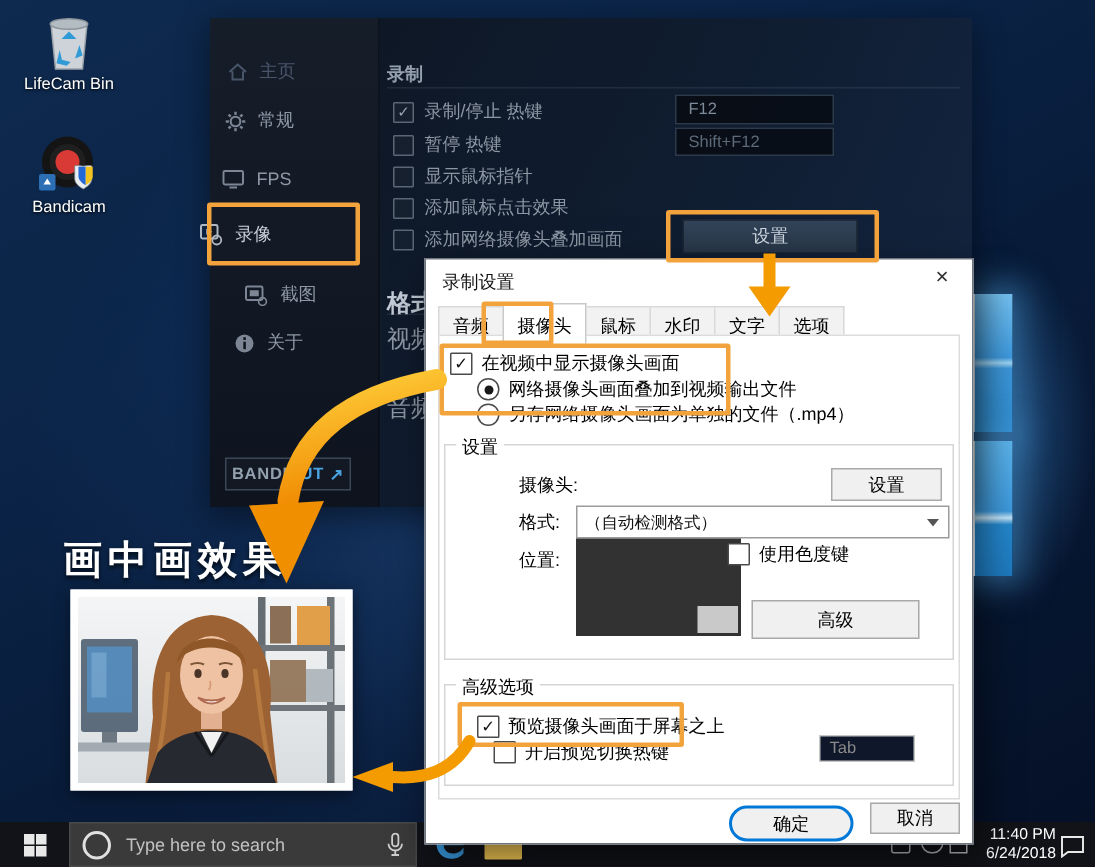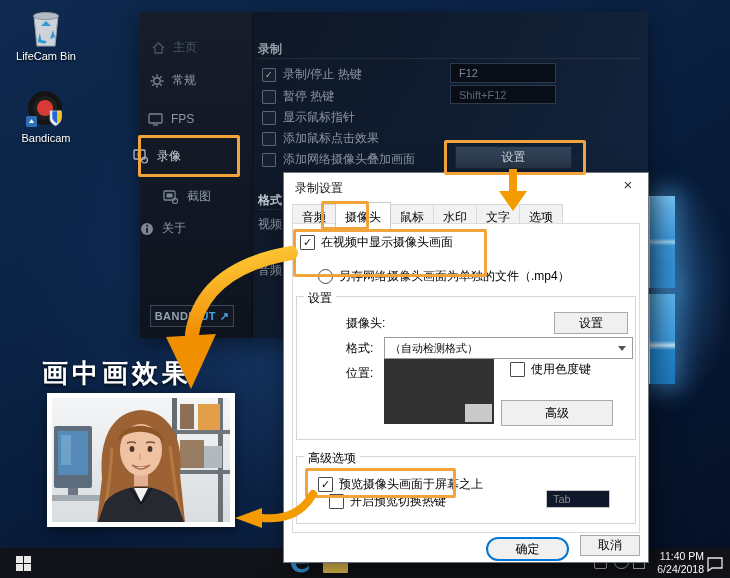--- a/index.html
+++ b/index.html
@@ -31,21 +31,21 @@
   .snav svg{flex:0 0 auto;}
   .dim{color:#49566a;}
   .whead{z-index:2;color:#95a0ad;font-size:12px;font-weight:bold;}
   .wrow{z-index:2;display:flex;align-items:center;gap:7px;color:#8d97a3;font-size:12px;}
   .wcb{width:12px;height:12px;border:1px solid #5a6673;border-radius:1px;flex:0 0 auto;
     display:flex;align-items:center;justify-content:center;color:#9aa5b2;font-size:10px;background:rgba(255,255,255,.03);}
   .wfield{z-index:2;background:rgba(6,10,16,.8);border:1px solid #2c3a4c;color:#7e8b9b;
     font-size:11px;display:flex;align-items:center;padding-left:8px;}
   .wbtn{z-index:2;background:linear-gradient(180deg,#33445a,#283648);border:1px solid #1c2634;
     color:#cfd7df;font-size:12px;display:flex;align-items:center;justify-content:center;}
-  .wlabel{z-index:2;color:#8d97a3;font-size:12px;text-align:right;}
+  .wlabel{z-index:2;color:#8d97a3;font-size:16px;text-align:right;}
   .wlabel.b{color:#c3ccd6;font-weight:bold;}
   #bandicut{left:150px;top:305px;width:82px;height:20px;z-index:2;border:1px solid #3a4758;
     display:flex;align-items:center;justify-content:center;font-size:11px;letter-spacing:.5px;
     color:#93a0ae;font-weight:bold;background:rgba(255,255,255,.02);}
   #bandicut .blue{color:#4aa3e0;}
   .hr{z-index:2;height:1px;background:rgba(255,255,255,.08);}
   
   #dlg{left:283px;top:172px;width:364px;height:389px;background:#ffffff;z-index:5;
     border:1px solid #6f7680;box-shadow:4px 10px 26px rgba(0,0,0,.55);font-size:12px;color:#000;}
   #dlg .rel{position:absolute;}
@@ -172,21 +172,21 @@
 
   <div class="abs snav" style="left:148px;top:188px;padding-left:15px;">
     <svg width="16" height="14" viewBox="0 0 16 14">
       <rect x="1" y="1" width="11" height="9" rx="1" fill="none" stroke="#7c8694" stroke-width="1.3"></rect>
       <rect x="3.5" y="3.5" width="6" height="4" fill="#7c8694"></rect>
       <circle cx="12" cy="11" r="2.6" fill="none" stroke="#7c8694" stroke-width="1.1"></circle>
     </svg>
     <span>截图</span>
   </div>
 
-  <div class="abs snav" style="left:140px;top:220px;text-align:right;">
+  <div class="abs snav" style="left:156px;top:220px;text-align:right;">
     <svg width="14" height="14" viewBox="0 0 14 14">
       <circle cx="7" cy="7" r="6" fill="#7c8694"></circle>
       <rect x="6.2" y="5.8" width="1.7" height="5" fill="#10161f"></rect>
       <rect x="6.2" y="2.8" width="1.7" height="1.8" fill="#10161f"></rect>
     </svg>
     <span>关于</span>
   </div>
 
   <div class="abs" id="bandicut">
     <span>BANDI</span><span class="blue">CUT</span>&nbsp;<span class="blue">↗</span>
@@ -273,20 +273,28 @@
 
   <div class="abs" id="taskbar"></div>
   <div class="abs" id="startbtn">
     <span class="winlogo">
         <i></i>
         <i></i>
         <i></i>
         <i></i>
       </span>
   </div>
+  <div class="abs" id="searchbox">
+    <span class="ring"></span>
+    <span class="stext">Type here to search</span>
+    <svg width="11" height="16" viewBox="0 0 11 16">
+      <rect x="3.4" y="0.8" width="4.2" height="8.4" rx="2.1" fill="none" stroke="#cfcfcf" stroke-width="1.2"></rect>
+      <path d="M1,7.5 a4.5,4.5 0 0 0 9,0 M5.5,12.5 V15 M3,15 H8" fill="none" stroke="#cfcfcf" stroke-width="1.2"></path>
+    </svg>
+  </div>
 
   <div class="abs trayicon" style="left:288px;top:551px;">
     <svg width="24" height="24" viewBox="0 0 24 24">
         <path d="M21,10 C20,4.5 16.5,2 12,2 C6.5,2 3,6.5 3,11.5 C3,17.5 7.5,21.5 13,21.5 C16.5,21.5 19.5,20 21,18 L21,14 C19.5,16.5 17,18 14,18 C10.5,18 8,15.8 7.8,12.5 L21,12.5 Z" fill="#3aa0e8"></path>
       </svg>
   </div>
   <div class="abs trayicon" style="left:322px;top:553px;">
     <svg width="27" height="21" viewBox="0 0 27 21">
         <path d="M1,3 h8 l2,2 h12 v3 H1 Z" fill="#e9a33b"></path>
         <rect x="1" y="7" width="25" height="13" rx="1" fill="#ffd257"></rect>
@@ -318,20 +326,24 @@
       <span class="tab">水印</span>
       <span class="tab">文字</span>
       <span class="tab">选项</span>
     </div>
     <div class="rel" id="tabpanel"></div>
 
     <div class="rel drow" style="left:16px;top:61px;">
       <span class="dcb">✓</span>
       <span>在视频中显示摄像头画面</span>
     </div>
+    <div class="rel drow" style="left:34px;top:78px;">
+      <span class="dradio sel"></span>
+      <span>网络摄像头画面叠加到视频输出文件</span>
+    </div>
     <div class="rel drow" style="left:34px;top:95px;">
       <span class="dradio"></span>
       <span>另存网络摄像头画面为单独的文件（.mp4）</span>
     </div>
 
     <div class="rel grp" style="left:12px;top:123px;width:338px;height:142px;"></div>
     <div class="rel grplabel" style="left:20px;top:117px;">设置</div>
 
     <div class="rel" style="left:62px;top:142px;">摄像头:</div>
     <div class="rel dbtn" style="left:270px;top:139px;width:72px;height:20px;">设置</div>
@@ -339,21 +351,21 @@
     <div class="rel" style="left:62px;top:167px;">格式:</div>
     <div class="rel combo" style="left:100px;top:164px;width:242px;height:20px;">
       <span>（自动检测格式）</span>
       <span class="chev"></span>
     </div>
 
     <div class="rel" style="left:62px;top:192px;">位置:</div>
     <div class="rel" style="left:100px;top:186px;width:110px;height:65px;background:#323232;">
       <div class="abs" style="left:81px;top:45px;width:27px;height:18px;background:#c9c9c9;"></div>
     </div>
-    <div class="rel drow" style="left:226px;top:188px;align-items:center;">
+    <div class="rel drow" style="left:201px;top:188px;align-items:center;">
       <span class="dcb"></span>
       <span>使用色度键</span>
     </div>
     <div class="rel dbtn" style="left:217px;top:227px;width:110px;height:24px;">高级</div>
 
     <div class="rel grp" style="left:12px;top:283px;width:338px;height:66px;"></div>
     <div class="rel grplabel" style="left:20px;top:277px;">高级选项</div>
 
     <div class="rel drow" style="left:34px;top:303px;">
       <span class="dcb">✓</span>

